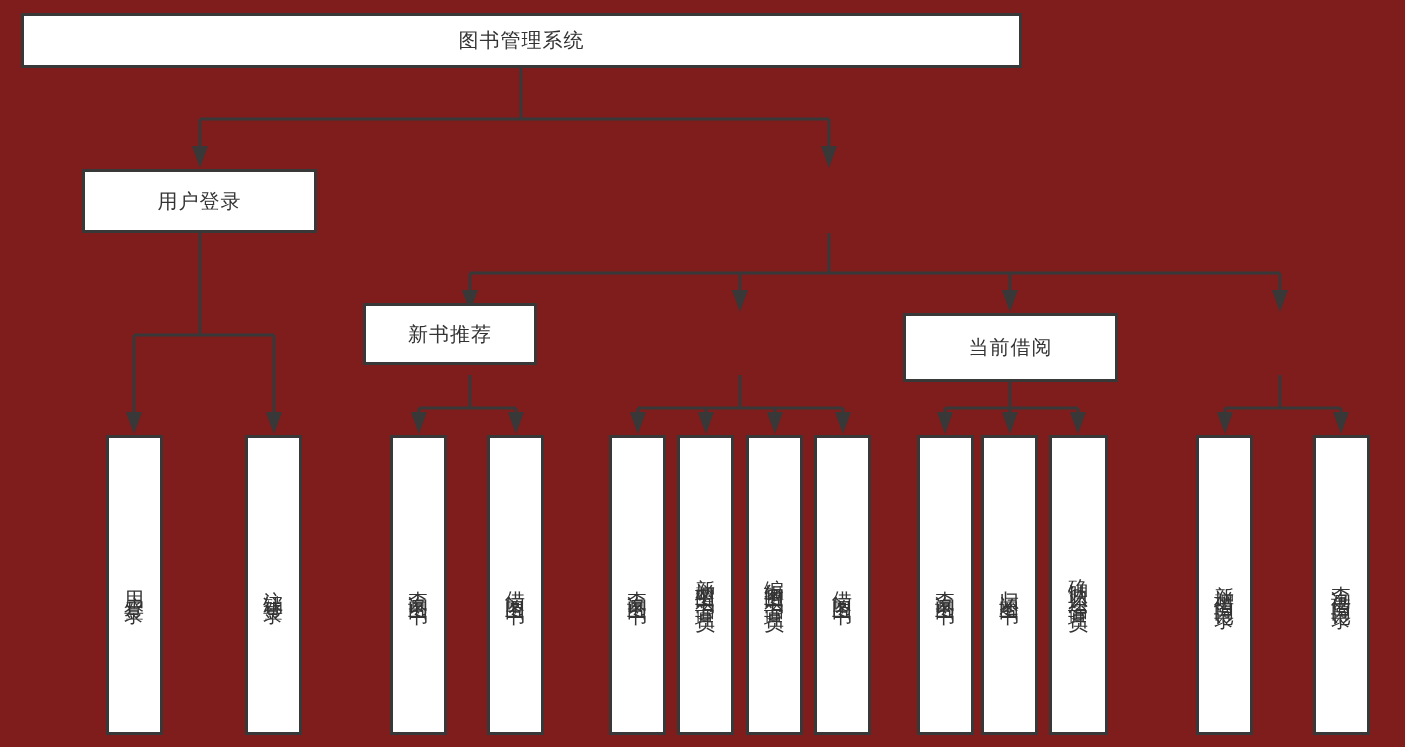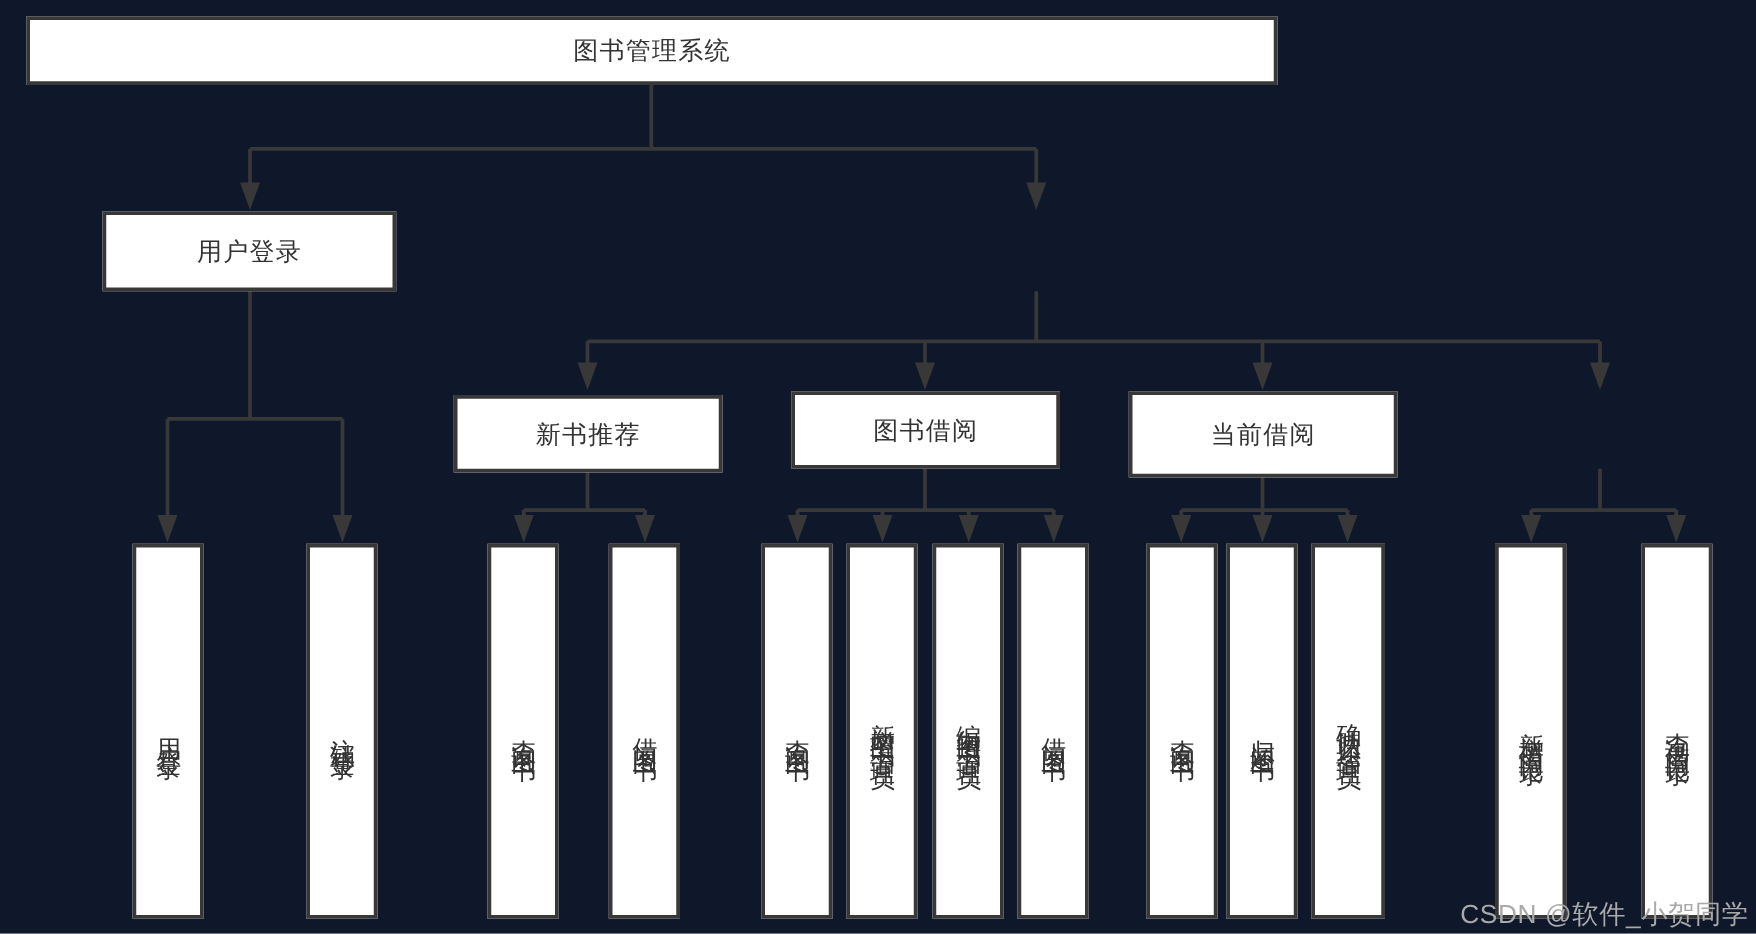--- a/index.html
+++ b/index.html
@@ -5,21 +5,21 @@
   html, body {
     margin: 0;
     padding: 0;
     background: #ffffff;
     font-family: "Liberation Sans", sans-serif;
   }
   #canvas {
     position: relative;
     width: 1405px;
     height: 747px;
-    background: #0f172a;
+    background: #7f1d1d;
     overflow: hidden;
   }
   #wires {
     position: absolute;
     left: 0;
     top: 0;
     width: 1405px;
     height: 747px;
   }
   .hbox {
@@ -110,25 +110,22 @@
   </svg>
 
   <div class="hbox" style="left:21px; top:13px; width:1001px; height:55px;">
     <span>图书管理系统</span>
   </div>
 
   <div class="hbox" style="left:82px; top:169px; width:235px; height:64px;">
     <span>用户登录</span>
   </div>
 
-  <div class="hbox" style="left:363px; top:316px; width:215px; height:62px;font-family:Liberation Serif, serif;">
+  <div class="hbox" style="left:363px; top:303px; width:174px; height:62px;font-family:Liberation Serif, serif;">
     <span>新书推荐</span>
-  </div>
-  <div class="hbox" style="left:633px; top:313px; width:215px; height:62px;">
-    <span>图书借阅</span>
   </div>
   <div class="hbox" style="left:903px; top:313px; width:215px; height:69px;">
     <span>当前借阅</span>
   </div>
 
   <div class="leaf" style="left:106px;">
     <span>用户登录</span>
   </div>
   <div class="leaf" style="left:245px;">
     <span>注销登录</span>
@@ -164,15 +161,14 @@
     <span>确认归还（管理员）</span>
   </div>
 
   <div class="leaf" style="left:1196px;">
     <span>新增借阅记录</span>
   </div>
   <div class="leaf" style="left:1313px;">
     <span>查询借阅记录</span>
   </div>
 
-  <div class="watermark">CSDN @软件_小贺同学</div>
 
 </div>
 
 </body></html>

